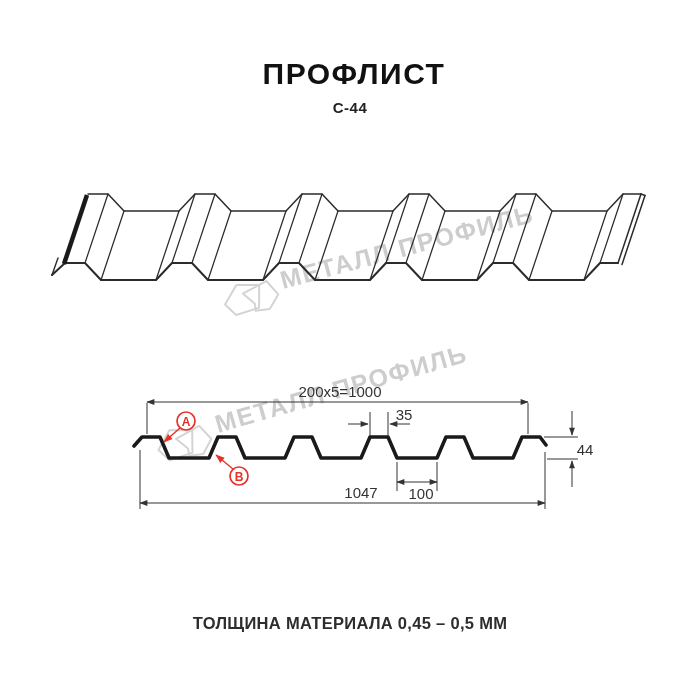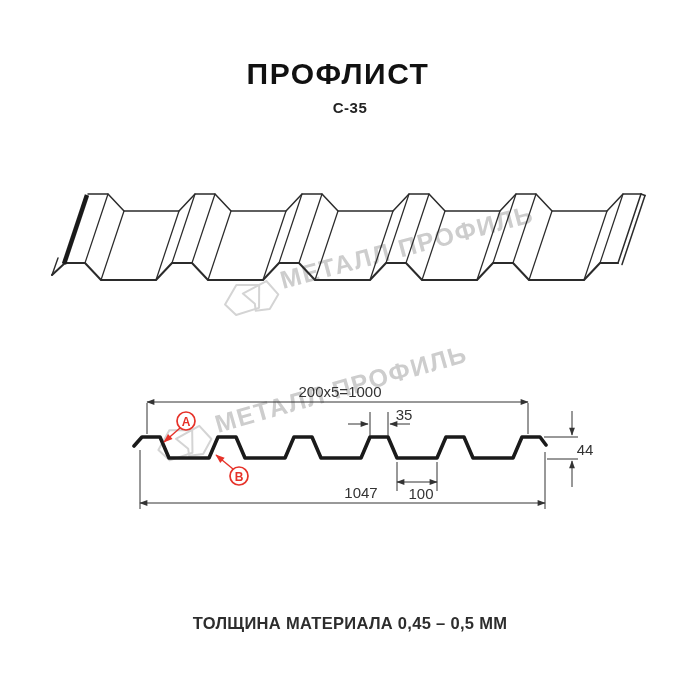--- a/index.html
+++ b/index.html
@@ -2,21 +2,21 @@
 <html><head>
 <meta charset="utf-8">
 <style>
   html,body{margin:0;padding:0;}
   body{
     width:700px;height:700px;background:#ffffff;position:relative;
     font-family:"Liberation Sans", sans-serif;overflow:hidden;
   }
   .title{
     position:absolute;top:57px;left:0;width:676px;text-align:center;
-    font-size:30px;font-weight:700;letter-spacing:1.5px;color:#111;
+    font-size:30px;font-weight:700;letter-spacing:1.5px;color:#111;padding-left:16px;
   }
   .subtitle{
     position:absolute;top:99px;left:0;width:700px;text-align:center;
     font-size:15px;font-weight:700;letter-spacing:0.5px;color:#222;
   }
   .footer{
     position:absolute;top:614px;left:0;width:700px;text-align:center;
     font-size:16.5px;font-weight:700;letter-spacing:0.3px;color:#2d2d2d;
   }
   svg.drawing{position:absolute;left:0;top:0;}
@@ -27,21 +27,21 @@
   .sheet-line{stroke:#2b2b2b;fill:none;stroke-linejoin:round;stroke-linecap:round;}
   .profile-line{stroke:#1a1a1a;stroke-width:3.6;fill:none;stroke-linejoin:round;stroke-linecap:round;}
   .callout-circle{fill:#ffffff;stroke:#e63229;stroke-width:1.7;}
   .callout-letter{font-size:12px;font-weight:700;fill:#e63229;text-anchor:middle;}
   .callout-arrow{stroke:#e63229;stroke-width:1.4;fill:none;}
 </style>
 </head>
 <body>
 
 <div class="title">ПРОФЛИСТ</div>
-<div class="subtitle">С-35</div>
+<div class="subtitle">С-44</div>
 
 <svg class="drawing" width="700" height="700" viewBox="0 0 700 700">
   <defs>
     <marker id="arrDark" viewBox="0 0 10 10" refX="9.2" refY="5" markerWidth="10" markerHeight="8" orient="auto-start-reverse">
       <path d="M0,1.4 L10,5 L0,8.6 Z" fill="#333"></path>
     </marker>
     <marker id="arrRed" viewBox="0 0 10 10" refX="9.2" refY="5" markerWidth="7.5" markerHeight="6.5" orient="auto-start-reverse">
       <path d="M0,1.2 L10,5 L0,8.8 Z" fill="#e63229"></path>
     </marker>
   </defs>

